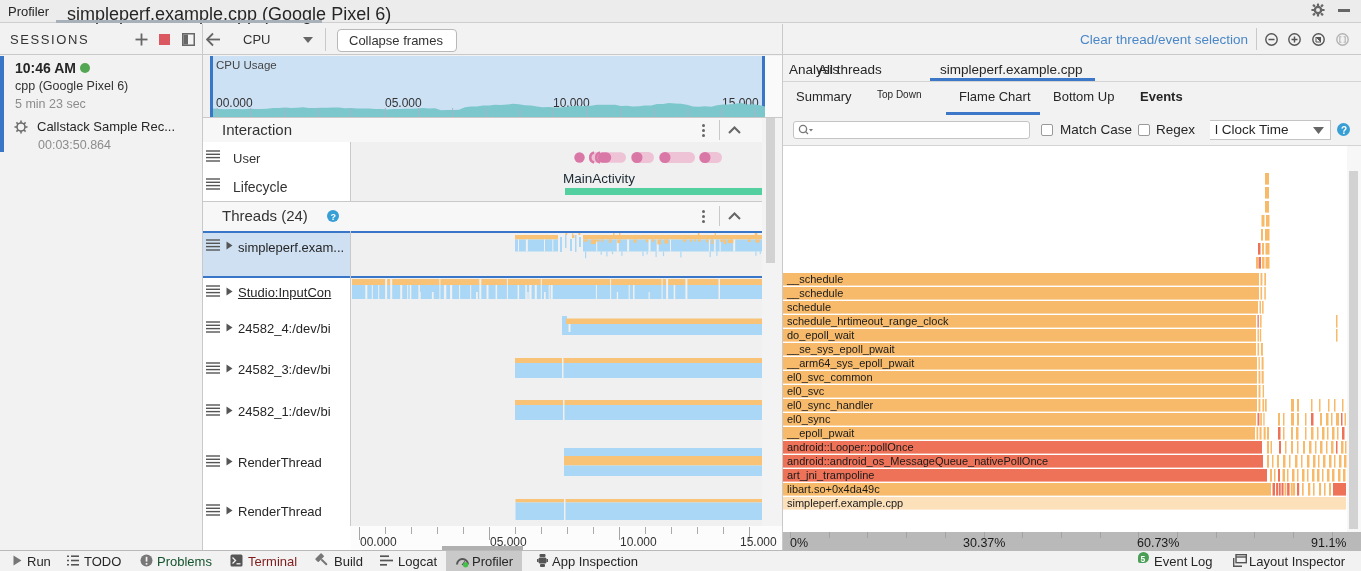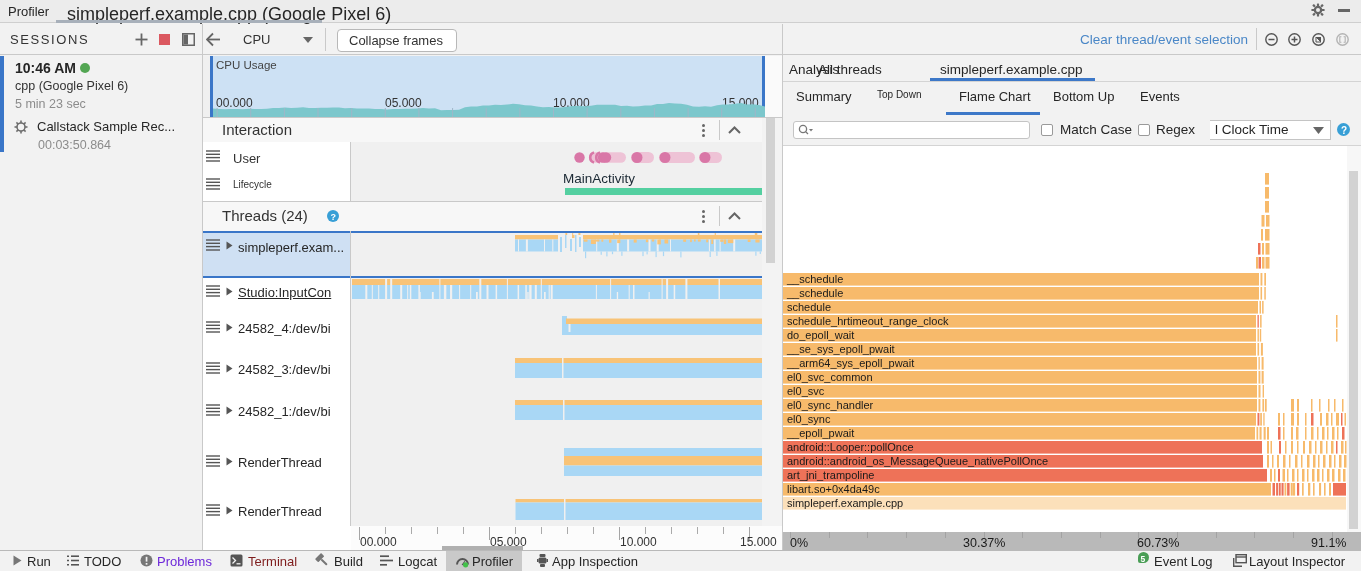--- a/index.html
+++ b/index.html
@@ -138,21 +138,21 @@
 <div class="abs" style="left:702px;top:129px;width:3px;height:3px;border-radius:50%;background:#666;"></div>
 <div class="abs" style="left:702px;top:134px;width:3px;height:3px;border-radius:50%;background:#666;"></div>
 <div class="abs" style="left:719px;top:120px;width:1px;height:20px;background:#c9c9c9;"></div>
 <svg class="abs" style="left:728px;top:126px;" width="13" height="8" viewBox="0 0 13 8">
     <polyline points="1,7 6.5,1.5 12,7" fill="none" stroke="#666" stroke-width="2"></polyline>
   </svg>
 
 <div class="abs" style="left:203px;top:142px;width:147px;height:59px;background:#fff;"></div>
 <div class="abs" style="left:350px;top:142px;width:1px;height:407px;background:#c9c9c9;"></div>
 <div class="txt" style="left:233px;top:151px;font-size:13px;color:#333;">User</div>
-<div class="txt" style="left:233px;top:179px;font-size:10px;color:#333;">Lifecycle</div>
+<div class="txt" style="left:233px;top:179px;font-size:14px;color:#333;">Lifecycle</div>
 
 <svg class="abs" style="left:206px;top:150px;" width="14" height="12" viewBox="0 0 14 12">
     <g stroke="#555" stroke-width="1.4">
       <line x1="0" y1="1" x2="14" y2="1"></line>
       <line x1="0" y1="4.3" x2="14" y2="4.3"></line>
       <line x1="0" y1="7.6" x2="14" y2="7.6"></line>
       <line x1="0" y1="11" x2="14" y2="11"></line>
     </g>
   </svg>
 <svg class="abs" style="left:206px;top:178px;" width="14" height="12" viewBox="0 0 14 12">
@@ -472,21 +472,21 @@
 <div class="abs" style="left:783px;top:56px;width:578px;height:494px;background:#f2f2f2;"></div>
 <div class="txt" style="left:789px;top:62px;font-size:13.5px;color:#262626;">Analysis</div>
 <div class="txt" style="left:818px;top:62px;font-size:13.5px;color:#262626;">All threads</div>
 <div class="txt" style="left:940px;top:62px;font-size:13.5px;color:#262626;">simpleperf.example.cpp</div>
 <div class="abs" style="left:930px;top:78px;width:165px;height:3px;background:#3d78c8;"></div>
 <div class="abs" style="left:783px;top:81px;width:578px;height:1px;background:#d4d4d4;"></div>
 <div class="txt" style="left:796px;top:89px;font-size:13px;color:#262626;">Summary</div>
 <div class="txt" style="left:877px;top:89px;font-size:10px;color:#262626;">Top Down</div>
 <div class="txt" style="left:959px;top:89px;font-size:13px;color:#262626;">Flame Chart</div>
 <div class="txt" style="left:1053px;top:89px;font-size:13px;color:#262626;">Bottom Up</div>
-<div class="txt" style="left:1140px;top:89px;font-size:13px;color:#262626;">Events</div>
+<div class="txt" style="left:1140px;top:89px;font-size:13px;color:#262626;font-weight:bold;">Events</div>
 <div class="abs" style="left:946px;top:112px;width:94px;height:3px;background:#3d78c8;"></div>
 
 <div class="abs" style="left:793px;top:121px;width:237px;height:18px;background:#fff;border:1px solid #c4c4c4;border-radius:3px;"></div>
 <svg class="abs" style="left:798px;top:124px;" width="16" height="12" viewBox="0 0 16 12">
     <circle cx="5" cy="5" r="3.6" fill="none" stroke="#777" stroke-width="1.3"></circle>
     <line x1="7.6" y1="7.6" x2="10" y2="10" stroke="#777" stroke-width="1.3"></line>
     <polygon points="11,5 15,5 13,7.5" fill="#777"></polygon>
   </svg>
 <div class="abs" style="left:1041px;top:123.5px;width:12px;height:12px;background:#fff;border:1px solid #9a9a9a;border-radius:2px;"></div>
 <div class="txt" style="left:1060px;top:122px;font-size:13.5px;color:#262626;">Match Case</div>
@@ -714,21 +714,21 @@
       <line x1="0" y1="9.8" x2="2" y2="9.8"></line>
       <line x1="4" y1="9.8" x2="12" y2="9.8"></line>
     </g>
   </svg>
 <div class="txt" style="left:84px;top:554px;font-size:13px;color:#262626;">TODO</div>
 <svg class="abs" style="left:140px;top:554px;" width="13" height="13" viewBox="0 0 13 13">
     <circle cx="6.5" cy="6.5" r="6" fill="#777"></circle>
     <rect x="5.7" y="2.8" width="1.7" height="4.8" fill="#f2f2f2"></rect>
     <rect x="5.7" y="9" width="1.7" height="1.7" fill="#f2f2f2"></rect>
   </svg>
-<div class="txt" style="left:157px;top:554px;font-size:13px;color:#6d28d9;">Problems</div>
+<div class="txt" style="left:157px;top:554px;font-size:13px;color:#14532d;">Problems</div>
 <svg class="abs" style="left:230px;top:554px;" width="13" height="13" viewBox="0 0 13 13">
     <rect x="0.5" y="0.5" width="12" height="12" rx="1.5" fill="#555"></rect>
     <polyline points="2.5,3.5 5.5,6.5 2.5,9.5" fill="none" stroke="#f2f2f2" stroke-width="1.3"></polyline>
     <line x1="6.5" y1="9.8" x2="10.5" y2="9.8" stroke="#f2f2f2" stroke-width="1.3"></line>
   </svg>
 <div class="txt" style="left:248px;top:554px;font-size:13px;color:#7f1d1d;text-align:right;">Terminal</div>
 <svg class="abs" style="left:315px;top:553px;" width="15" height="15" viewBox="0 0 15 15">
     <g fill="#777" transform="translate(15,0) scale(-1,1) rotate(45 7.5 7.5)">
       <rect x="3.2" y="1.2" width="8.6" height="4.6" rx="0.8"></rect>
       <rect x="6.5" y="5.8" width="2" height="8" rx="0.9"></rect>

